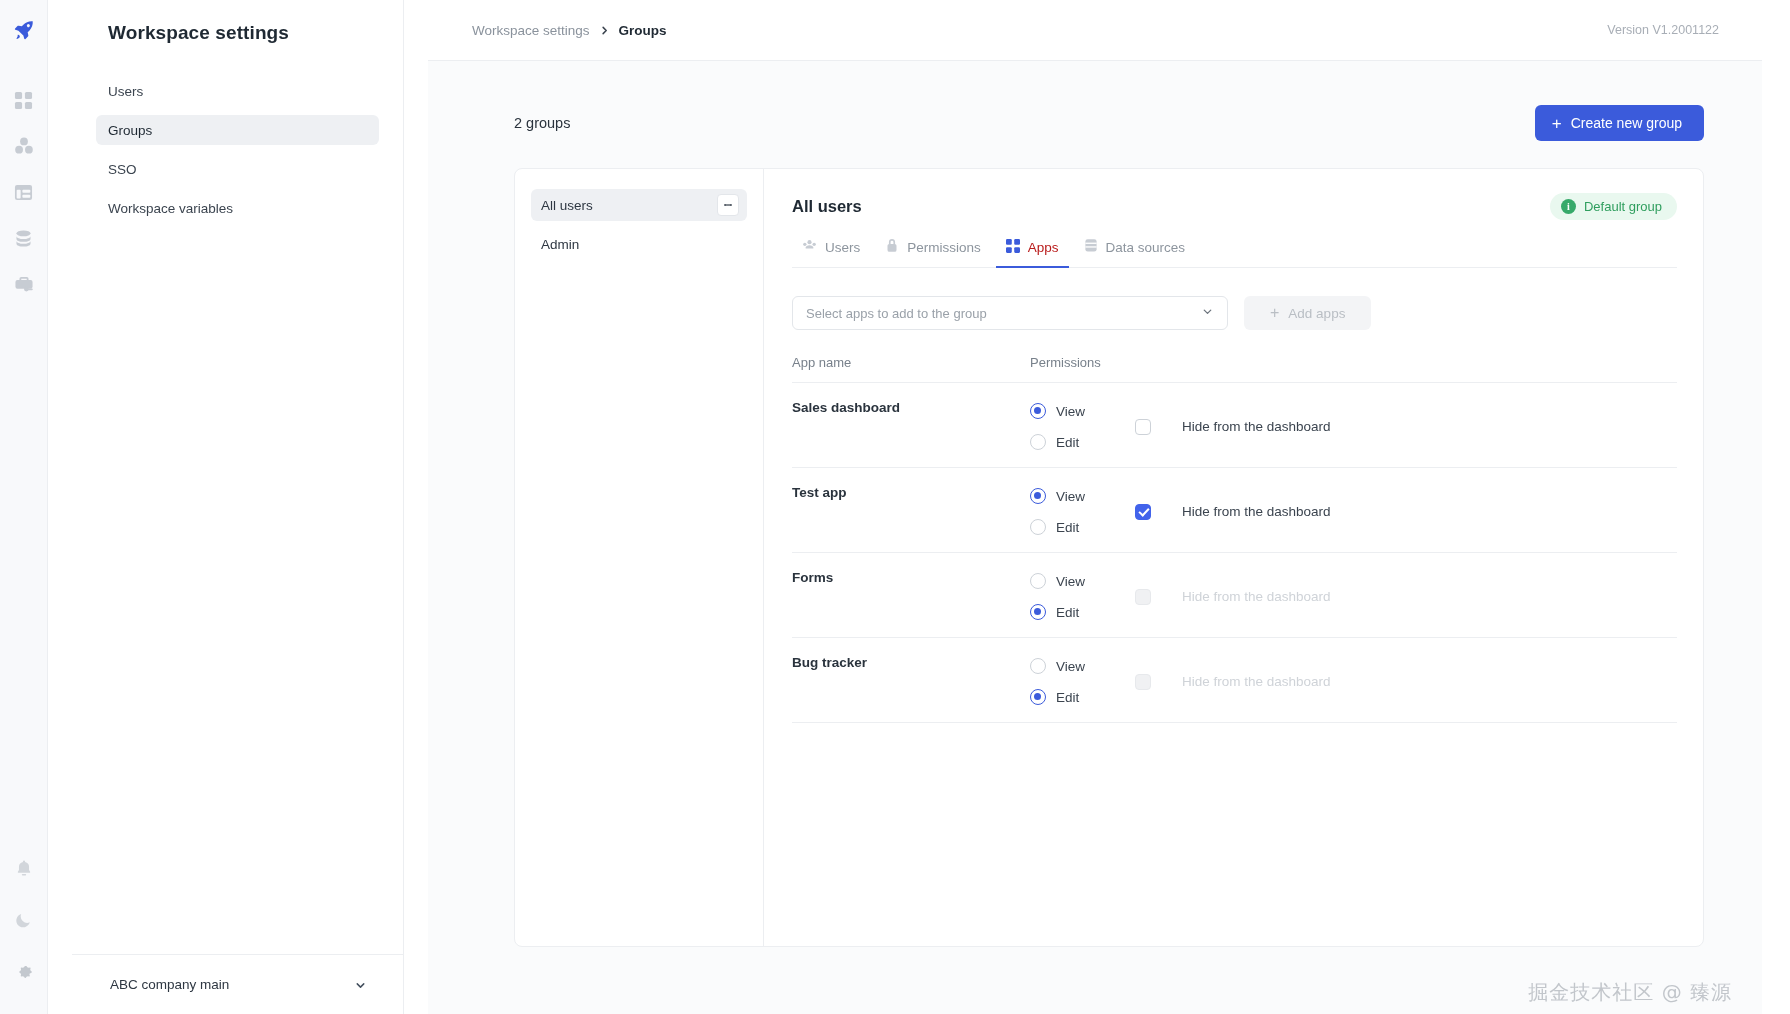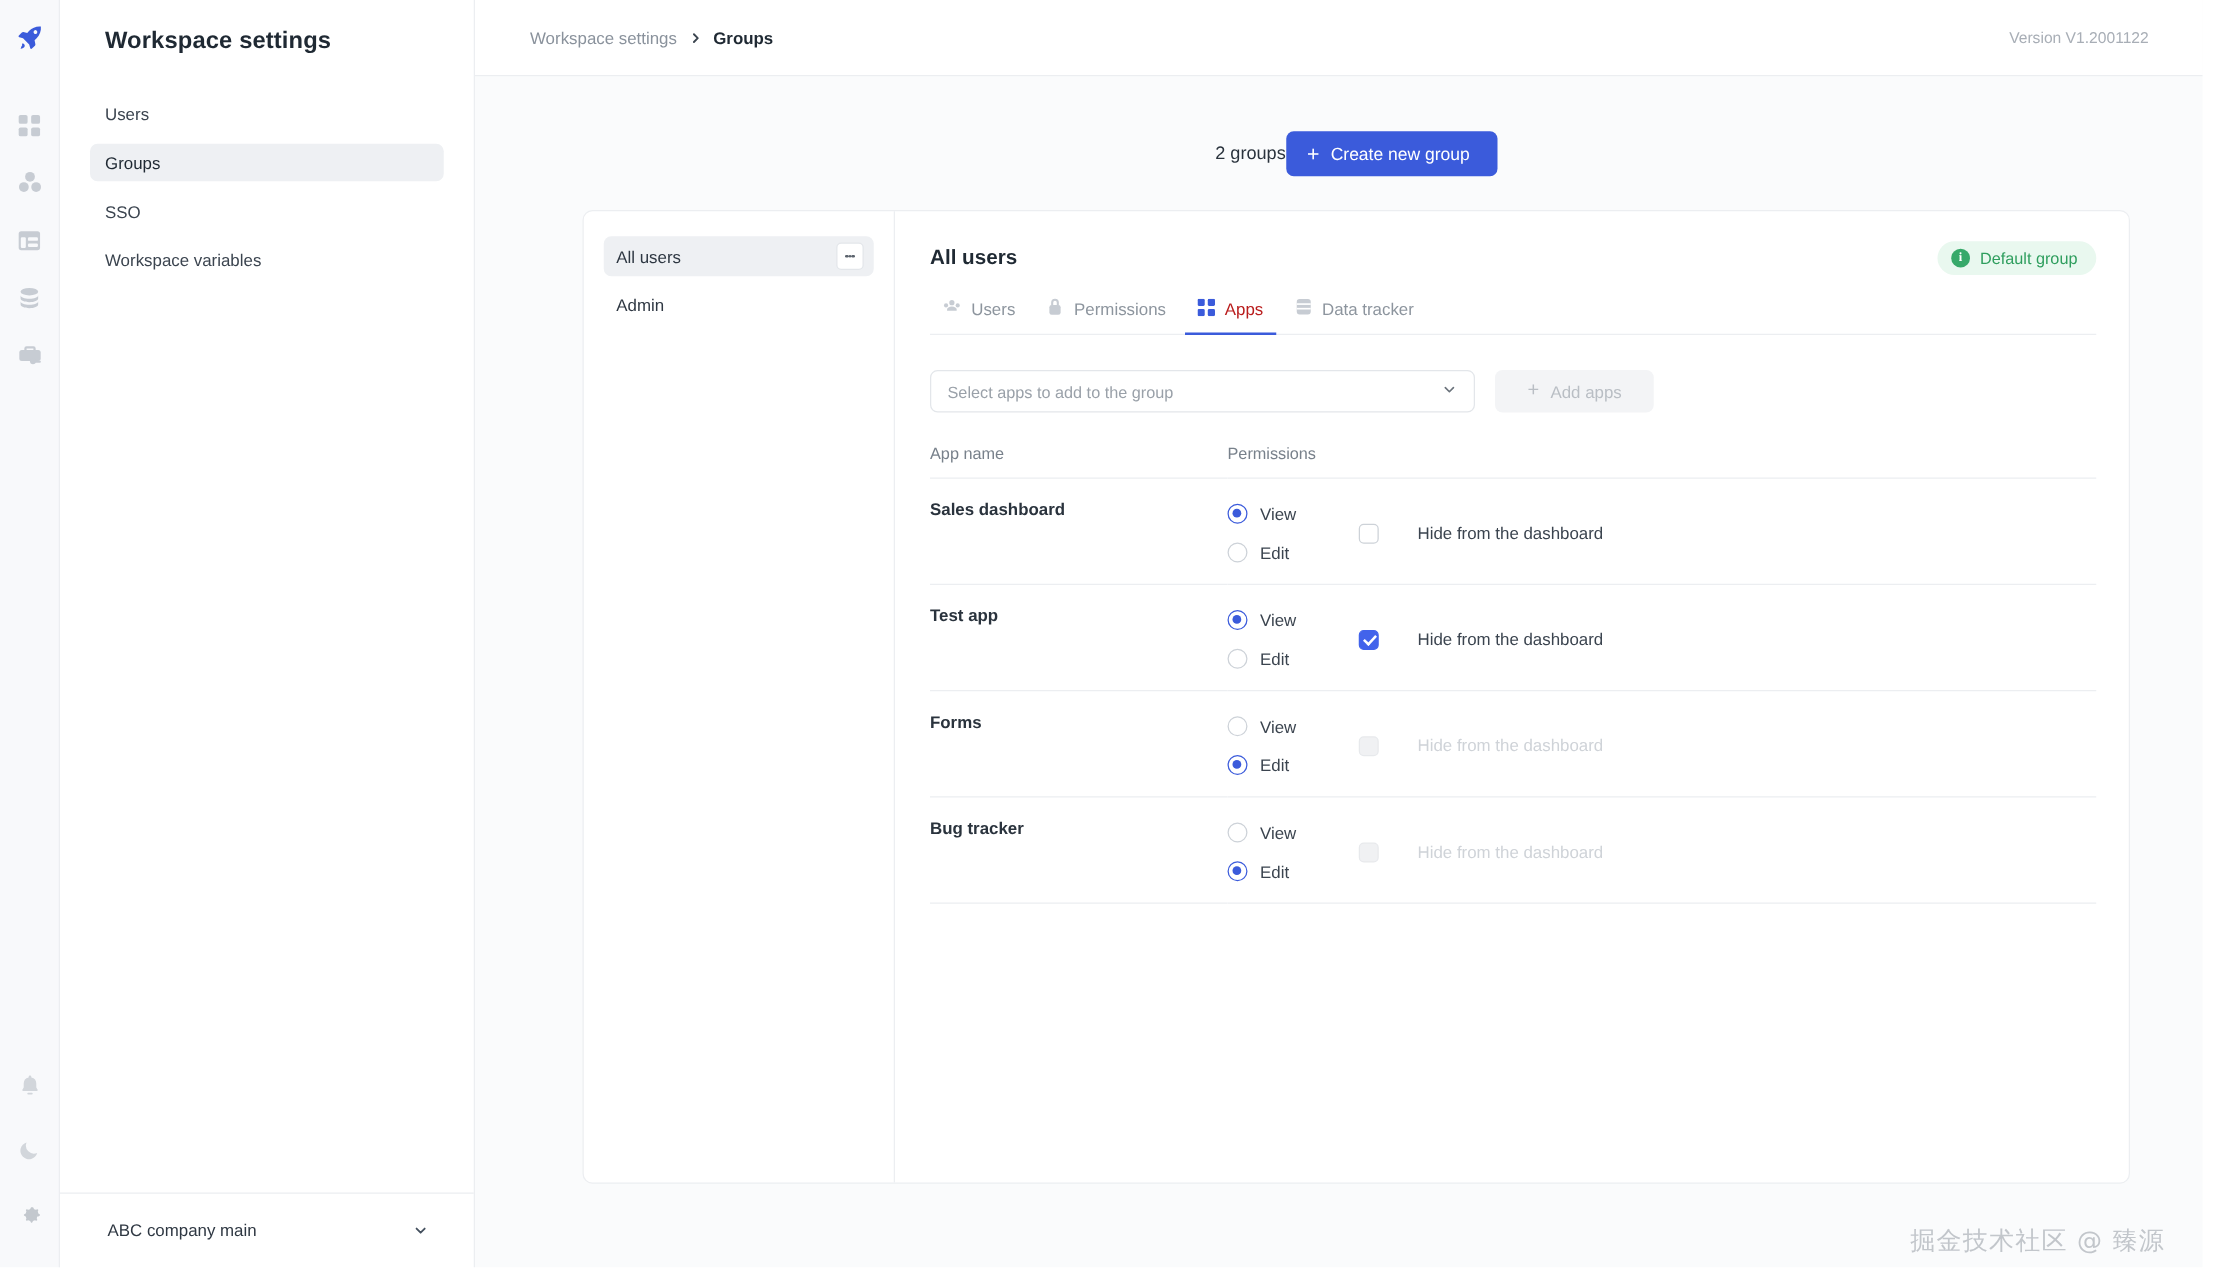--- a/index.html
+++ b/index.html
@@ -2,21 +2,21 @@
 <html><head>
 <meta charset="utf-8">
 <style>
   * { box-sizing: border-box; margin: 0; padding: 0; }
   html, body {
     width: 1790px; height: 1014px;
     background: #ffffff;
     font-family: "Liberation Sans", sans-serif;
     overflow: hidden;
   }
-  .app { position: relative; width: 1762px; height: 1014px; display: flex; }
+  .app { position: relative; width: 1762px; height: 1014px; display: flex; gap: 24px; }
 
   
   .rail {
     width: 48px; height: 1014px;
     background: #f8f9fb;
     border-right: 1px solid #eceef1;
     display: flex; flex-direction: column; align-items: center;
     flex: 0 0 48px;
   }
   .rail-top { padding-top: 8px; display: flex; flex-direction: column; align-items: center; }
@@ -69,21 +69,21 @@
     display: flex; align-items: center;
     padding: 0 43px 0 44px;
   }
   .crumb { font-size: 13.5px; color: #8a929c; cursor: pointer; }
   .crumb-sep { margin: 0 9px; color: #3b444f; font-weight: bold; font-size: 13px; display: inline-flex; }
   .crumb-current { font-size: 13.5px; color: #1f2933; font-weight: bold; cursor: pointer; }
   .version { margin-left: auto; font-size: 12.5px; color: #a8aeb6; }
 
   .content { flex: 1; padding: 0 44px; overflow: hidden; }
   .content-head {
-    display: flex; align-items: center; justify-content: center;
+    display: flex; align-items: center; justify-content: space-between;
     padding: 44px 14px 0 42px;
   }
   .group-count { font-size: 14.5px; color: #2a333d; font-weight: 500; }
   .btn-primary {
     background: #3b5bdb; color: #ffffff;
     border: none; border-radius: 6px;
     height: 36px; padding: 0 22px 0 17px;
     font-size: 14px; font-family: inherit;
     display: inline-flex; align-items: center; gap: 9px;
     cursor: pointer; font-weight: 500;
@@ -412,21 +412,21 @@
                 <span>Apps</span>
               </div>
               <div class="tab">
                 <span>
                   <svg width="14" height="15" viewBox="0 0 16 17" fill="#c7ccd3">
                     <rect x="1.6" y="1.4" width="12.8" height="14" rx="2.6"></rect>
                     <rect x="1.6" y="5.2" width="12.8" height="1.5" fill="#ffffff"></rect>
                     <rect x="1.6" y="9.4" width="12.8" height="1.5" fill="#ffffff"></rect>
                   </svg>
                 </span>
-                <span>Data tracker</span>
+                <span>Data sources</span>
               </div>
             </div>
             <div class="tabs-rule"></div>
           </div>
 
           <div class="detail-body">
             <div class="picker-row">
               <div class="select">
                 <span>Select apps to add to the  group</span>
                 <span>

